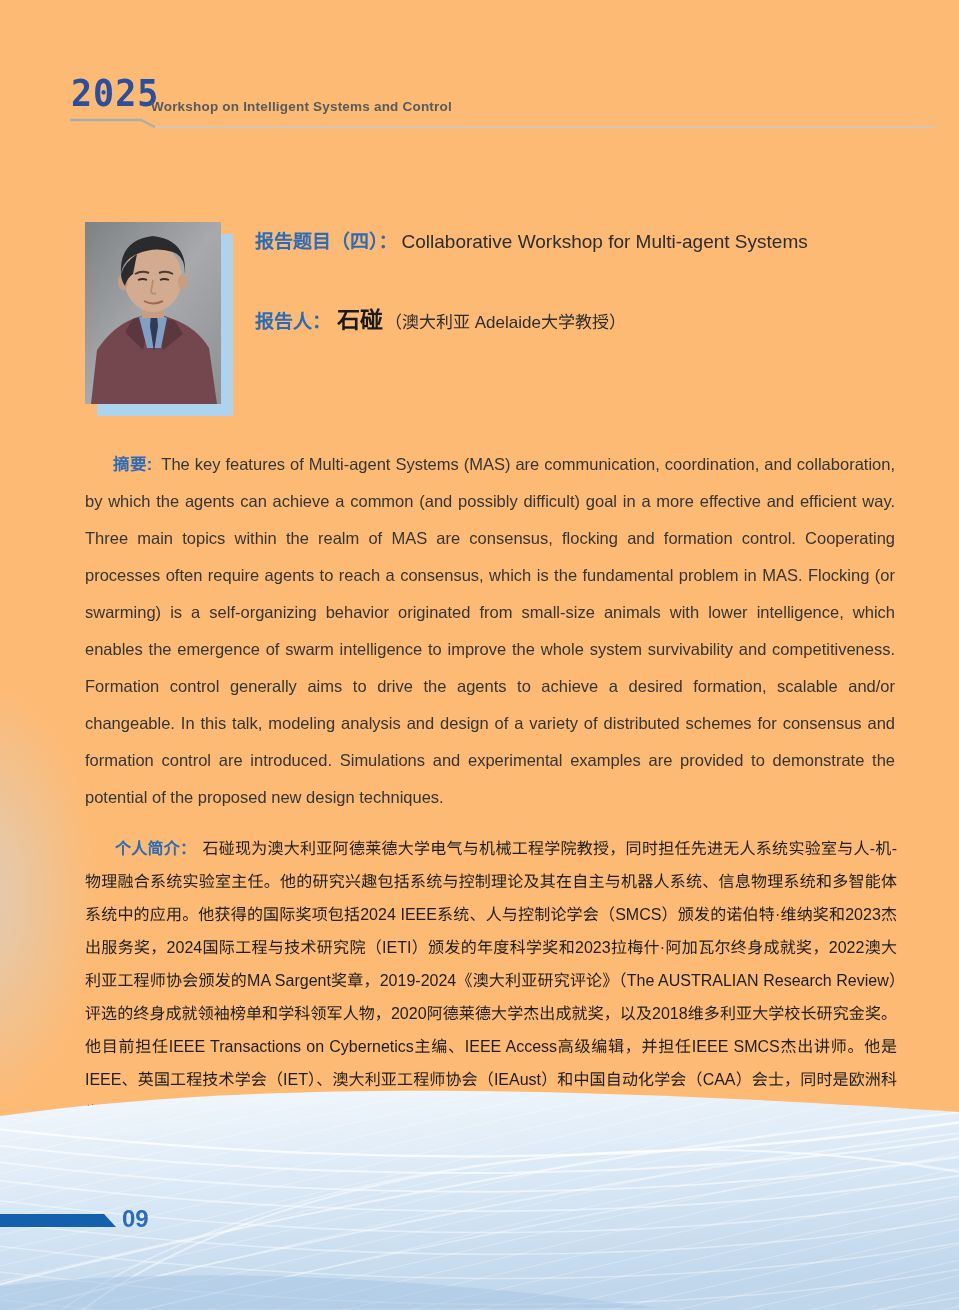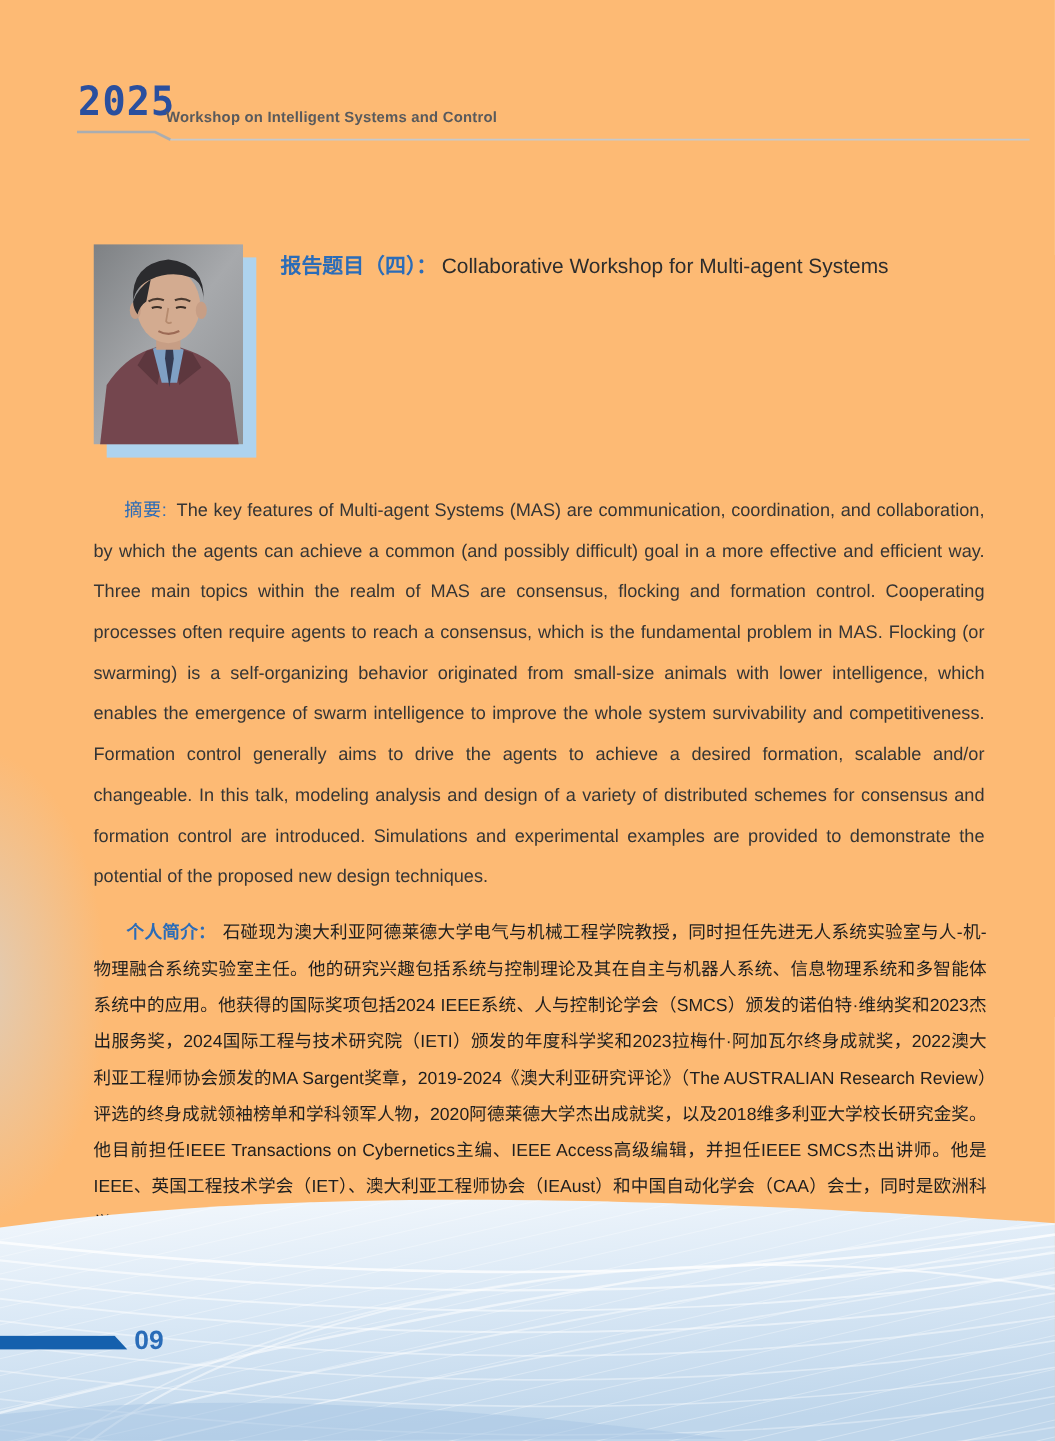--- a/index.html
+++ b/index.html
@@ -44,21 +44,21 @@
   .talk-title-en{color:#2d2d2d;font-size:19px;margin-left:4px;}
   .speaker-name{color:#1a1a1a;font-weight:bold;font-size:23px;margin-left:6px;}
   .speaker-affil{color:#2d2d2d;font-size:17px;margin-left:2px;}
 
   
   .abstract{
     position:absolute;left:85px;top:446px;width:810px;margin:0;
     font-size:16.5px;line-height:37px;color:#353535;
     text-align:justify;text-indent:28px;
   }
-  .abstract .para-label{color:#2b6cb8;font-weight:normal;margin-right:9px;}
+  .abstract .para-label{color:#2b6cb8;font-weight:bold;margin-right:9px;}
   .bio{
     position:absolute;left:85px;top:832px;width:812px;margin:0;
     font-size:16px;line-height:33px;color:#1e1e1e;
     text-align:justify;text-indent:30px;
   }
   .bio .para-label{color:#2b6cb8;font-weight:bold;margin-right:6px;}
 
   
   .left-tint{
     position:absolute;left:0;top:560px;width:140px;height:560px;
@@ -127,20 +127,23 @@
     <path d="M75,58 Q79,56 84,58" stroke="#3a2d25" stroke-width="1.8" fill="none"></path>
 
     <path d="M68,58 L66,70 Q68,73 71,71" stroke="#b58a6e" stroke-width="1.6" fill="none"></path>
     <path d="M59,79 Q68,84 78,79" stroke="#9c6a55" stroke-width="2" fill="none"></path>
   </svg>
 
   <div class="talk-title-line">
     <span class="lbl-blue">报告题目（四）：</span><span class="talk-title-en">Collaborative Workshop for Multi-agent Systems</span>
   </div>
 
+  <div class="speaker-line">
+    <span class="lbl-blue">报告人：</span><span class="speaker-name">石碰</span><span class="speaker-affil">（澳大利亚 Adelaide大学教授）</span>
+  </div>
 
   <p class="abstract">
     <span class="para-label">摘要:</span><span>The key features of Multi-agent Systems (MAS) are communication, coordination, and collaboration, by which the agents can achieve a common (and possibly difficult) goal in a more effective and efficient way. Three main topics within the realm of MAS are consensus, flocking and formation control. Cooperating processes often require agents to reach a consensus, which is the fundamental problem in MAS. Flocking (or swarming) is a self-organizing behavior originated from small-size animals with lower intelligence, which enables the emergence of swarm intelligence to improve the whole system survivability and competitiveness. Formation control generally aims to drive the agents to achieve a desired formation, scalable and/or changeable. In this talk, modeling analysis and design of a variety of distributed schemes for consensus and formation control are introduced. Simulations and experimental examples are provided to demonstrate the potential of the proposed new design techniques.</span>
   </p>
 
   <p class="bio">
     <span class="para-label">个人简介：</span><span>石碰现为澳大利亚阿德莱德大学电气与机械工程学院教授，同时担任先进无人系统实验室与人-机-物理融合系统实验室主任。他的研究兴趣包括系统与控制理论及其在自主与机器人系统、信息物理系统和多智能体系统中的应用。他获得的国际奖项包括2024 IEEE系统、人与控制论学会（SMCS）颁发的诺伯特·维纳奖和2023杰出服务奖，2024国际工程与技术研究院（IETI）颁发的年度科学奖和2023拉梅什·阿加瓦尔终身成就奖，2022澳大利亚工程师协会颁发的MA Sargent奖章，2019-2024《澳大利亚研究评论》（The AUSTRALIAN Research Review）评选的终身成就领袖榜单和学科领军人物，2020阿德莱德大学杰出成就奖，以及2018维多利亚大学校长研究金奖。他目前担任IEEE Transactions on Cybernetics主编、IEEE Access高级编辑，并担任IEEE SMCS杰出讲师。他是IEEE、英国工程技术学会（IET）、澳大利亚工程师协会（IEAust）和中国自动化学会（CAA）会士，同时是欧洲科学院（Academy of Europe）院士。</span>
   </p>
 
   <div class="left-tint"></div>

